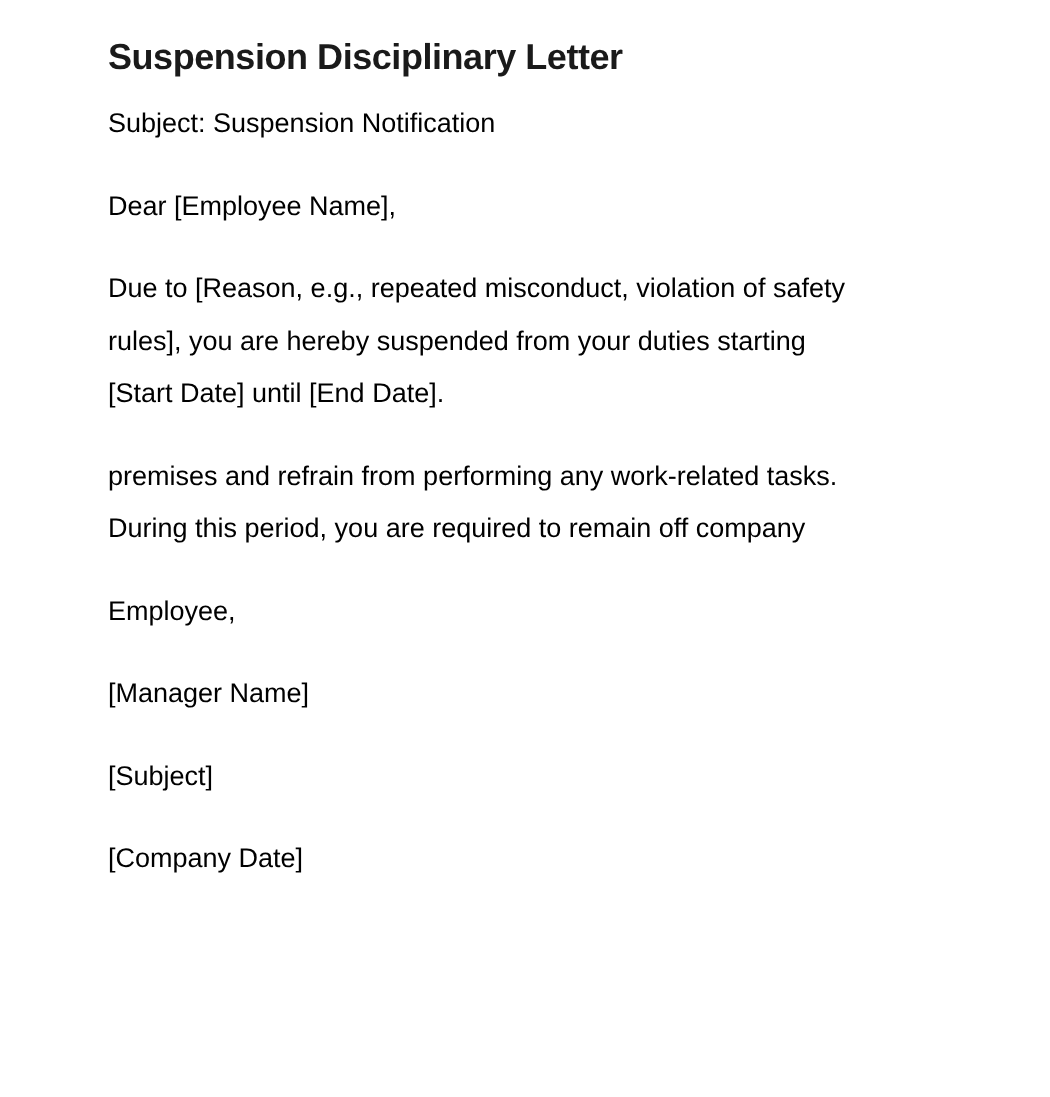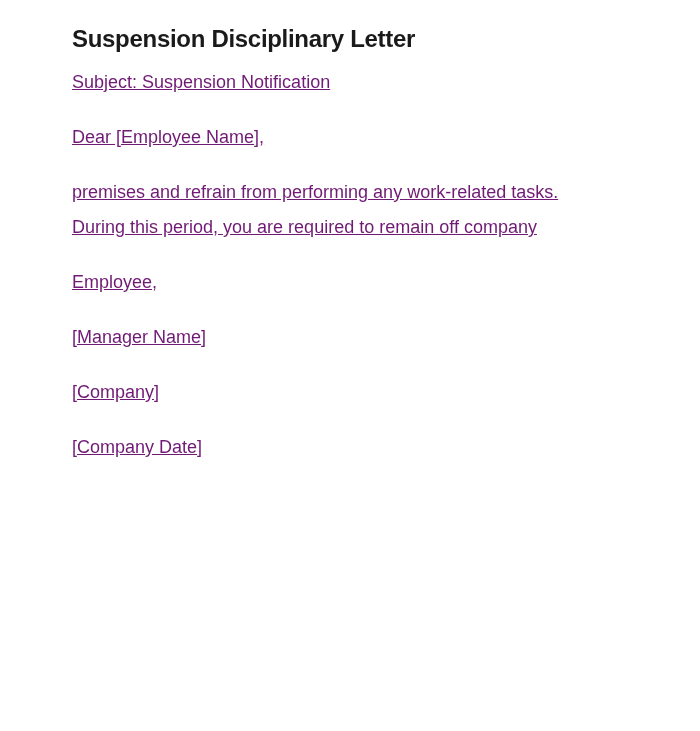--- a/index.html
+++ b/index.html
@@ -23,22 +23,21 @@
     font-weight: 700;
     line-height: 30px;
     letter-spacing: -0.3px;
     color: #1a1a1a;
     white-space: nowrap;
   }
   .letter p {
     margin: 0 0 20px 0;
     font-size: 18px;
     line-height: 35px;
-    color: #701a75;
-    text-decoration: underline;
+    color: #000000;
   }
   .line {
     display: block;
     white-space: nowrap;
   }
 </style>
 </head>
 <body>
 
 <div class="letter">
@@ -46,36 +45,41 @@
   <h1 class="letter-title">Suspension Disciplinary Letter</h1>
 
   <p>
     <span class="line">Subject: Suspension Notification</span>
   </p>
 
   <p>
     <span class="line">Dear [Employee Name],</span>
   </p>
 
+  <p>
+    <span class="line">Due to [Reason, e.g., repeated misconduct, violation of safety</span>
+    <span class="line">rules], you are hereby suspended from your duties starting</span>
+    <span class="line">[Start Date] until [End Date].</span>
+  </p>
 
   <p>
     <span class="line">premises and refrain from performing any work-related tasks.</span>
     <span class="line">During this period, you are required to remain off company</span>
   </p>
 
 
   <p>
     <span class="line">Employee,</span>
   </p>
 
   <p>
     <span class="line">[Manager Name]</span>
   </p>
 
   <p>
-    <span class="line">[Company]</span>
+    <span class="line">[Subject]</span>
   </p>
 
   <p>
     <span class="line">[Company Date]</span>
   </p>
 
 </div>
 
 </body></html>

